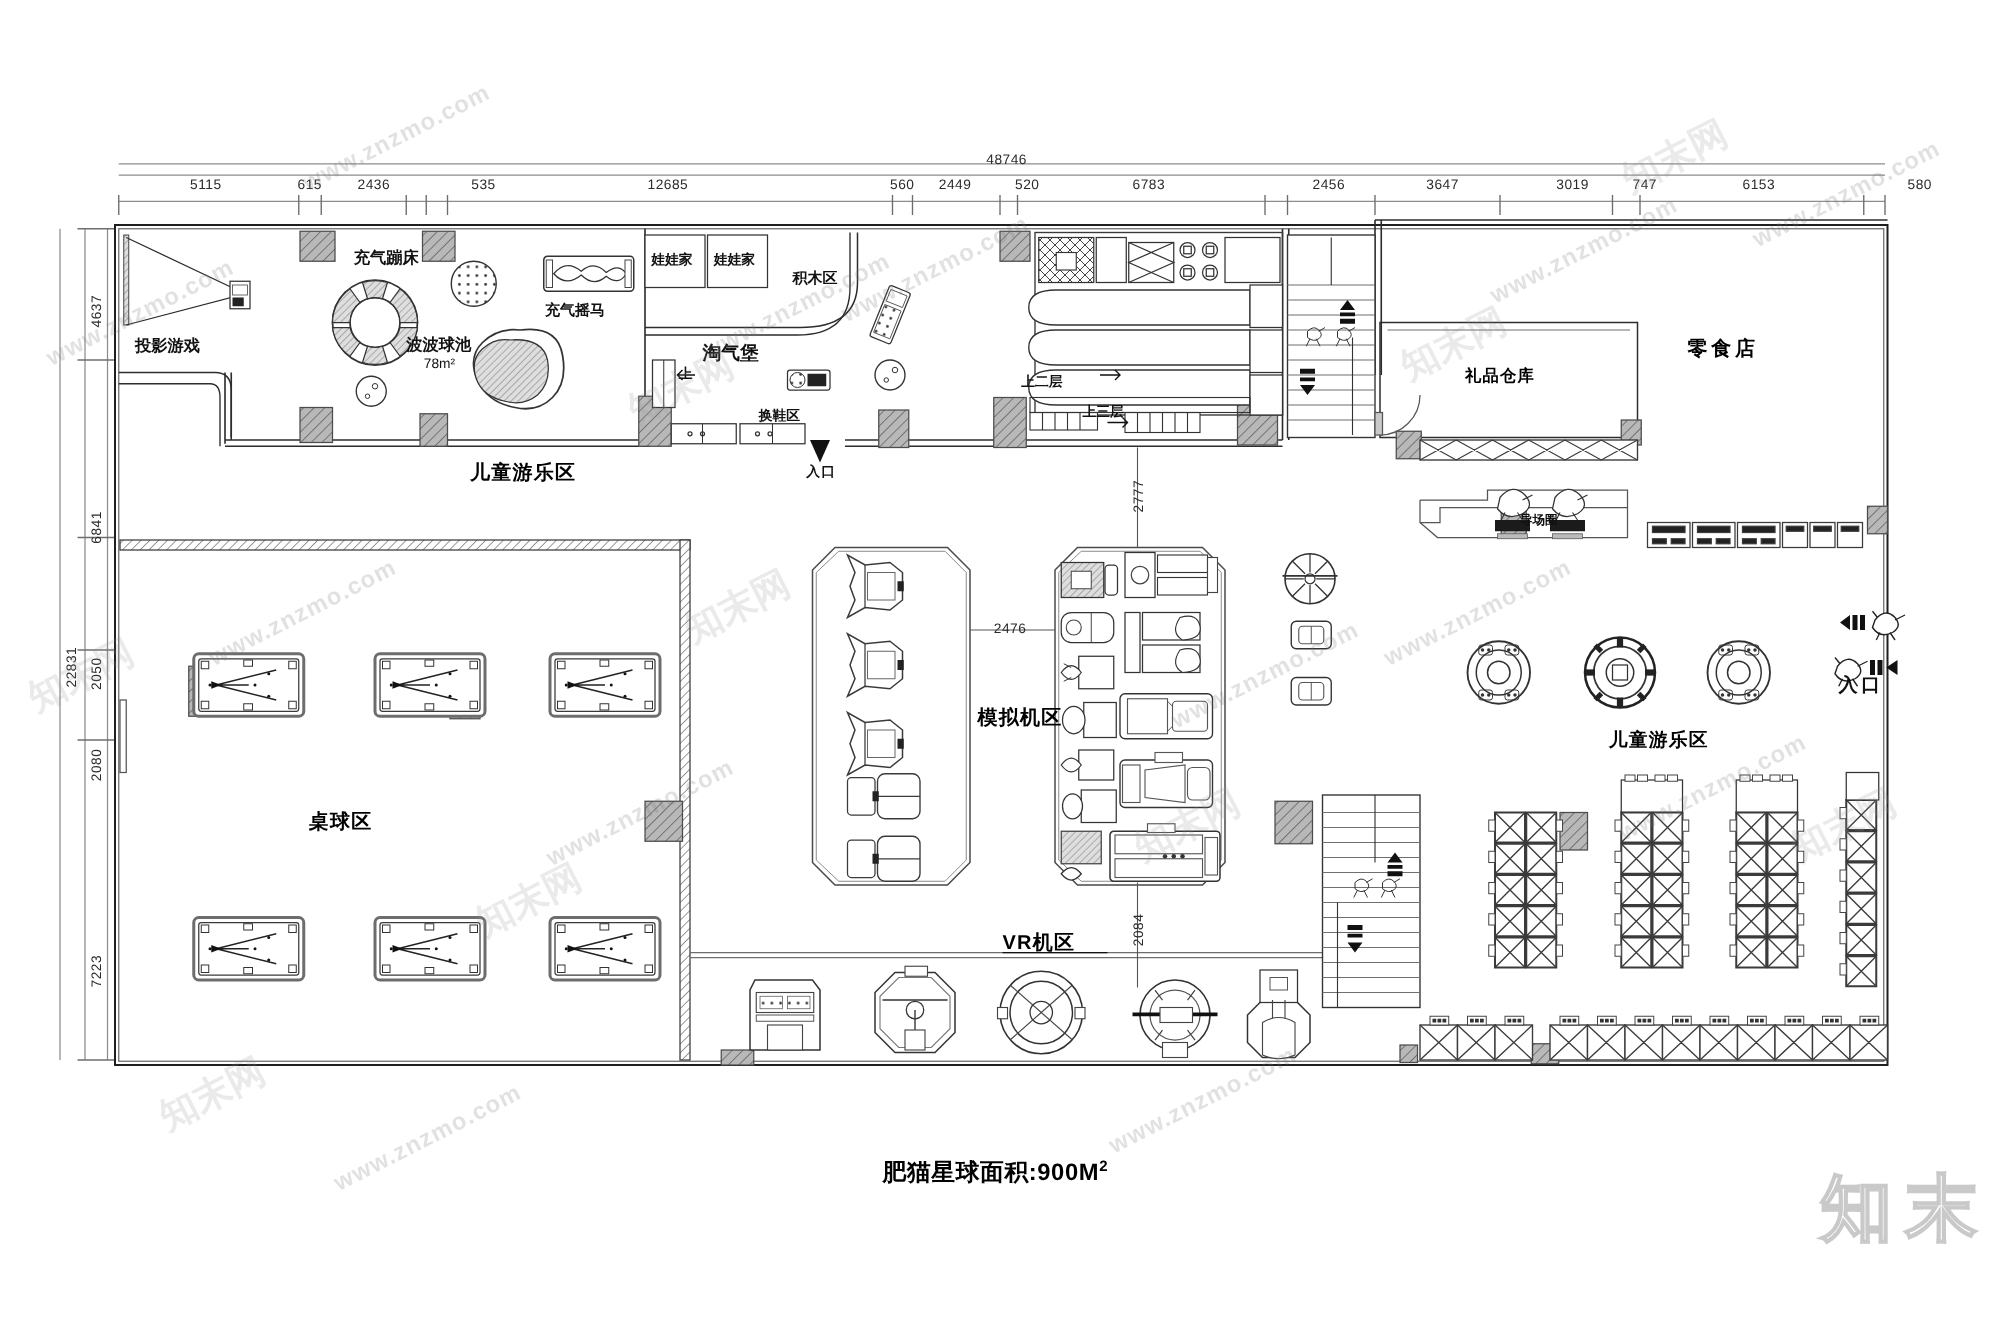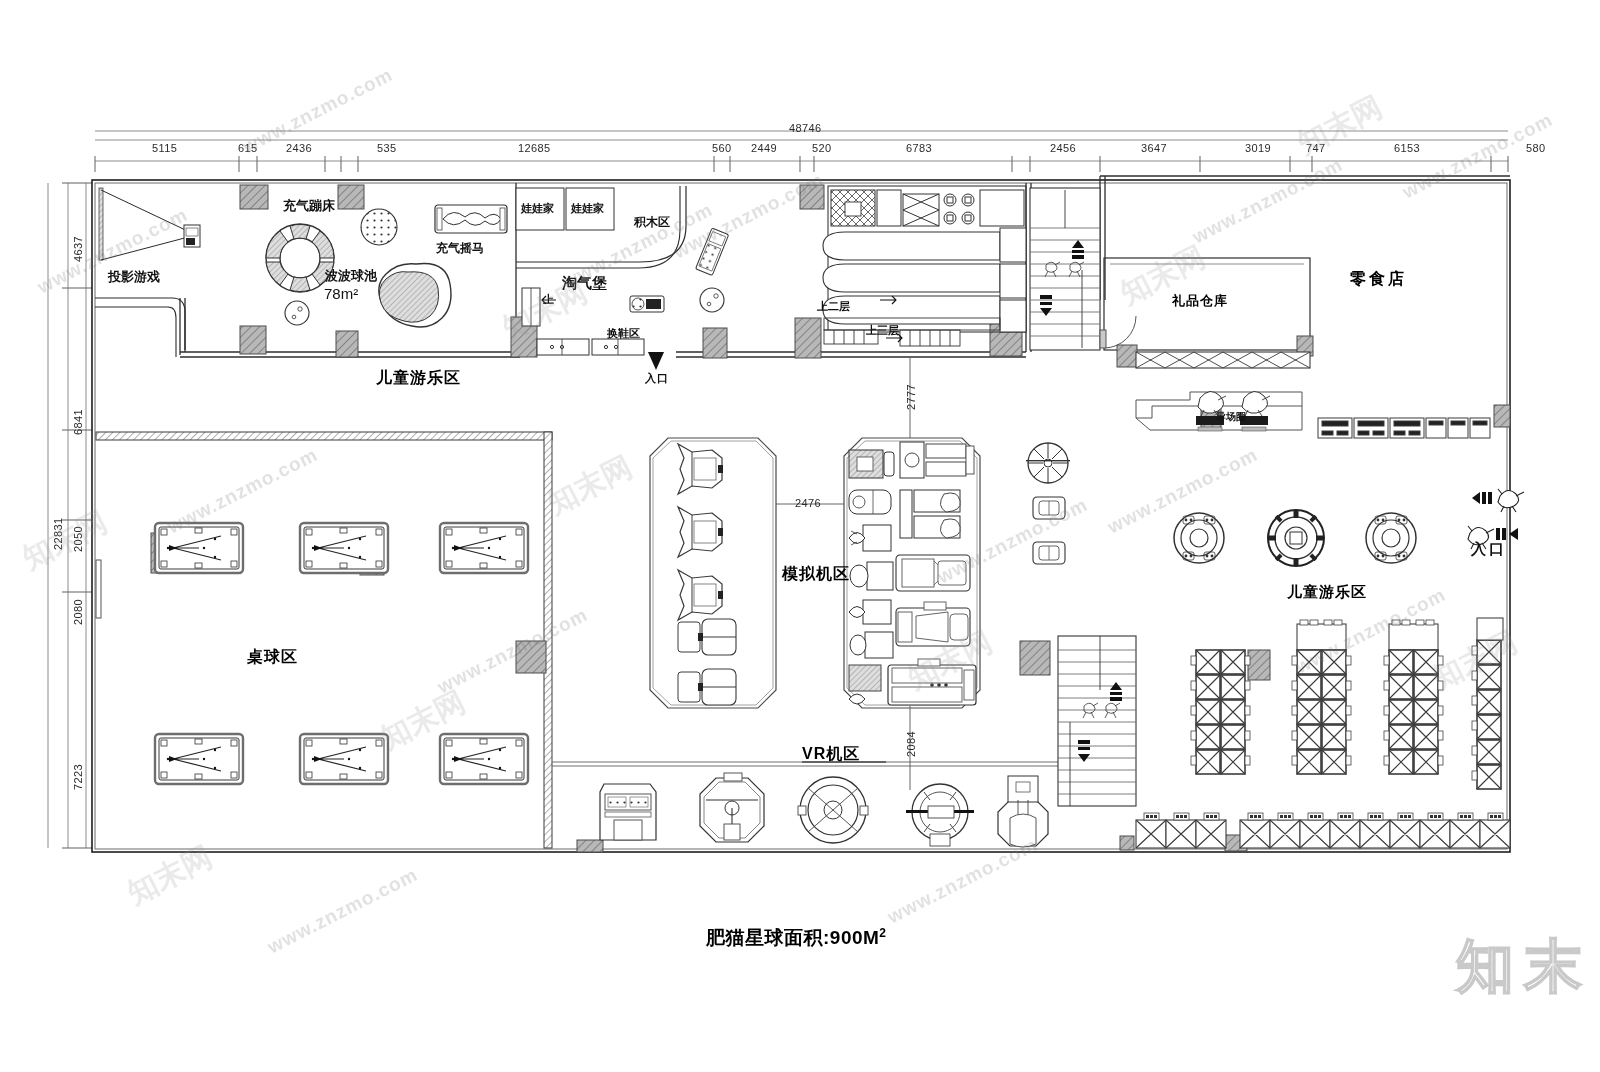--- a/index.html
+++ b/index.html
@@ -1010,21 +1010,21 @@
 <div class="zone-label" style="left:247px; top:647px; font-size:16px;">桌球区</div>
 <div class="zone-label" style="left:782px; top:564px; font-size:16px;">模拟机区</div>
 <div class="zone-label" style="left:802px; top:744px; font-size:16px;">VR机区</div>
 <div class="zone-label" style="left:1287px; top:583px; font-size:15px;">儿童游乐区</div>
 <div class="zone-label" style="left:1350px; top:269px; font-size:16px; letter-spacing:3px;">零食店</div>
 <div class="zone-label" style="left:1172px; top:292px; font-size:13px; font-weight:700;">礼品仓库</div>
 
 <div class="lbl" style="left:108px; top:222px; font-size:13px; font-weight:700;margin-top:48px;">投影游戏</div>
 <div class="lbl" style="left:283px; top:199px; font-size:13px; font-weight:700;">充气蹦床</div>
 <div class="lbl" style="left:325px; top:269px; font-size:13px; font-weight:700;">波波球池</div>
-<div class="lbl" style="left:324px; top:286px; font-size:15px;">78m²</div>
+<div class="lbl" style="left:339px; top:286px; font-size:11px;">78m²</div>
 <div class="lbl" style="left:436px; top:242px; font-size:12px; font-weight:700;">充气摇马</div>
 <div class="lbl" style="left:521px; top:203px; font-size:11px; font-weight:700;">娃娃家</div>
 <div class="lbl" style="left:571px; top:203px; font-size:11px; font-weight:700;">娃娃家</div>
 <div class="lbl" style="left:634px; top:216px; font-size:12px; font-weight:700;">积木区</div>
 <div class="lbl" style="left:562px; top:275px; font-size:15px; font-weight:700;">淘气堡</div>
 <div class="lbl" style="left:607px; top:328px; font-size:11px; font-weight:700;">换鞋区</div>
 <div class="lbl" style="left:543px; top:294px; font-size:11px; font-weight:700;">上</div>
 <div class="lbl" style="left:781px; top:301px; font-size:11px; font-weight:700;margin-left:36px;">上二层</div>
 <div class="lbl" style="left:866px; top:325px; font-size:11px; font-weight:700;">上三层</div>
 <div class="lbl" style="left:645px; top:373px; font-size:11px; font-weight:700; letter-spacing:1px;">入口</div>

